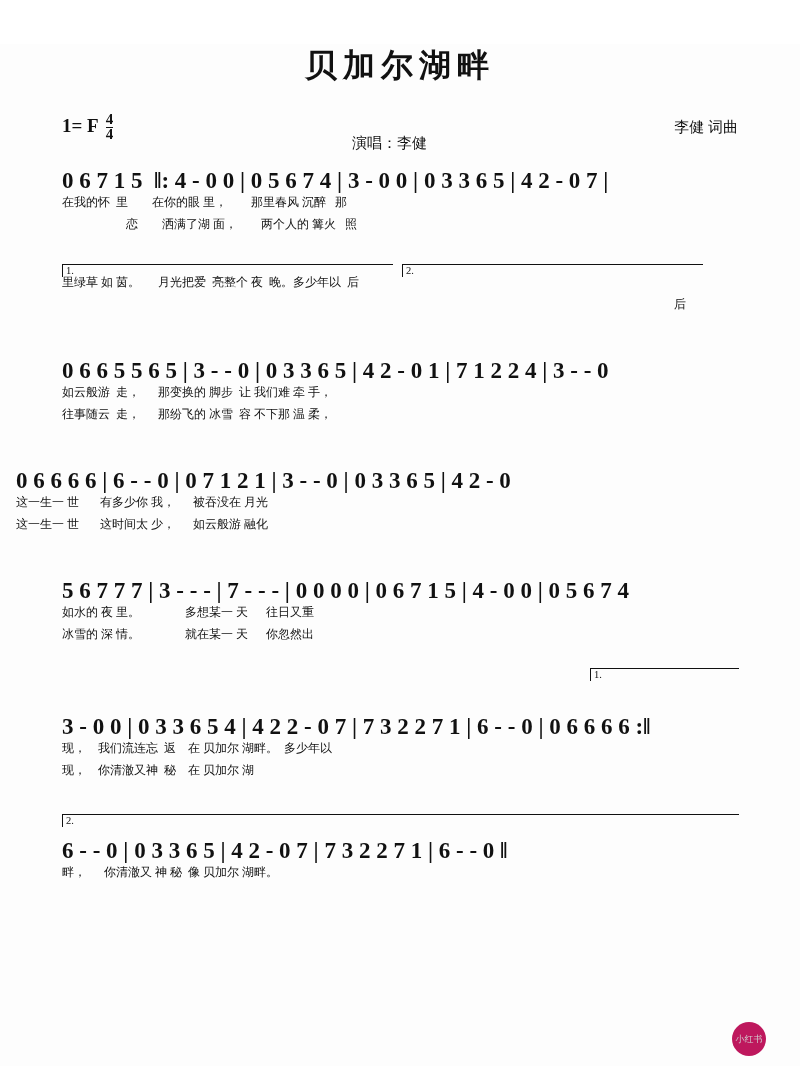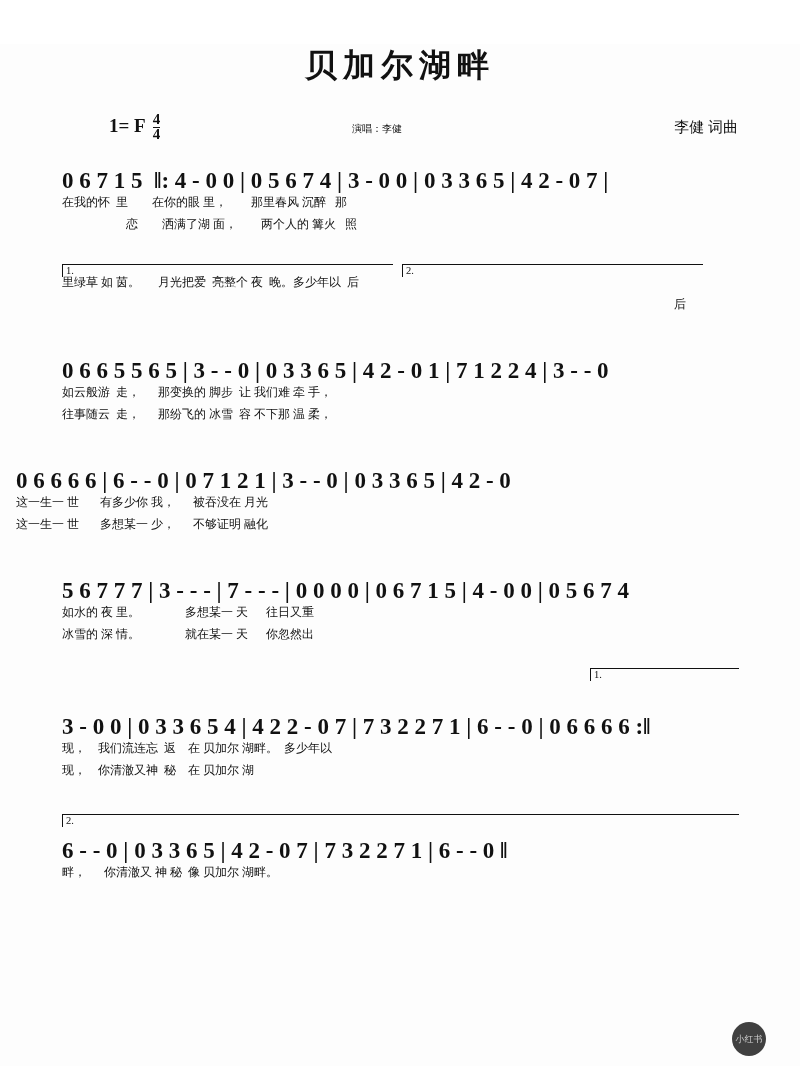--- a/index.html
+++ b/index.html
@@ -36,40 +36,39 @@
   }
   .key-sig {
     position: absolute;
     left: 62px;
     top: 2px;
     font-size: 19px;
     font-weight: bold;
     display: flex;
     align-items: center;
     gap: 4px;
-    margin-left: 47px;
   }
   .time-sig {
     display: inline-flex;
     flex-direction: column;
     align-items: center;
     line-height: 0.92;
     font-size: 15px;
     font-weight: bold;
     margin-left: 3px;
     position: relative;
     top: 1px;
   }
   .time-sig .num { display: block; }
   .time-sig .den { display: block; }
   .singer {
     position: absolute;
     left: 352px;
-    top: 12px;
-    font-size: 10px;
+    top: 24px;
+    font-size: 15px;
   }
   .composer {
     position: absolute;
     right: 62px;
     top: 8px;
     font-size: 15px;
   }
 
   
   .system {
@@ -107,21 +106,21 @@
     top: 0px;
     font-family: "Liberation Serif", serif;
   }
   .wm-badge {
     position: absolute;
     right: 34px;
     bottom: 54px;
     width: 34px;
     height: 34px;
     border-radius: 50%;
-    background: #404040;
+    background: #be185d;
     color: #d2d2d2;
     font-size: 9px;
     display: flex;
     align-items: center;
     justify-content: center;
   }
 </style>
 </head>
 <body>
 
@@ -160,21 +159,21 @@
 
   <div class="system" style="margin-top:22px;">
     <div class="notes">0 6 6 5 5 6 5 | 3 - - 0 | 0 3 3 6 5 | 4 2 - 0 1 | 7 1 2 2 4 | 3 - - 0</div>
     <div class="lyr">如云般游  走，      那变换的 脚步  让 我们难 牵 手，</div>
     <div class="lyr">往事随云  走，      那纷飞的 冰雪  容 不下那 温 柔，</div>
   </div>
 
   <div class="system" style="margin-top:22px;margin-left:16px;">
     <div class="notes">0 6 6 6 6 | 6 - - 0 | 0 7 1 2 1 | 3 - - 0 | 0 3 3 6 5 | 4 2 - 0</div>
     <div class="lyr">这一生一 世       有多少你 我，      被吞没在 月光</div>
-    <div class="lyr">这一生一 世       多想某一 少，      不够证明 融化</div>
+    <div class="lyr">这一生一 世       这时间太 少，      如云般游 融化</div>
   </div>
 
   <div class="system" style="margin-top:22px;">
     <div class="notes">5 6 7 7 7 | 3 - - - | 7 - - - | 0 0 0 0 | 0 6 7 1 5 | 4 - 0 0 | 0 5 6 7 4</div>
     <div class="lyr">如水的 夜 里。               多想某一 天      往日又重</div>
     <div class="lyr">冰雪的 深 情。               就在某一 天      你忽然出</div>
   </div>
 
   <div class="system" style="margin-top:26px;">
     <div class="volta" style="left:528px; width:148px; top:-6px;">

